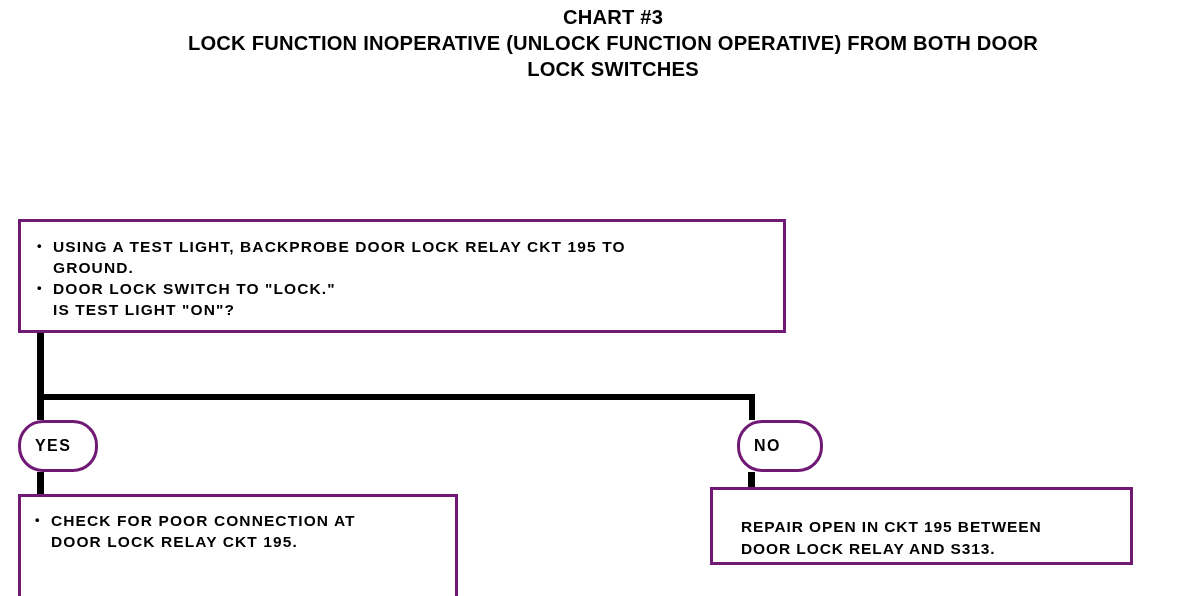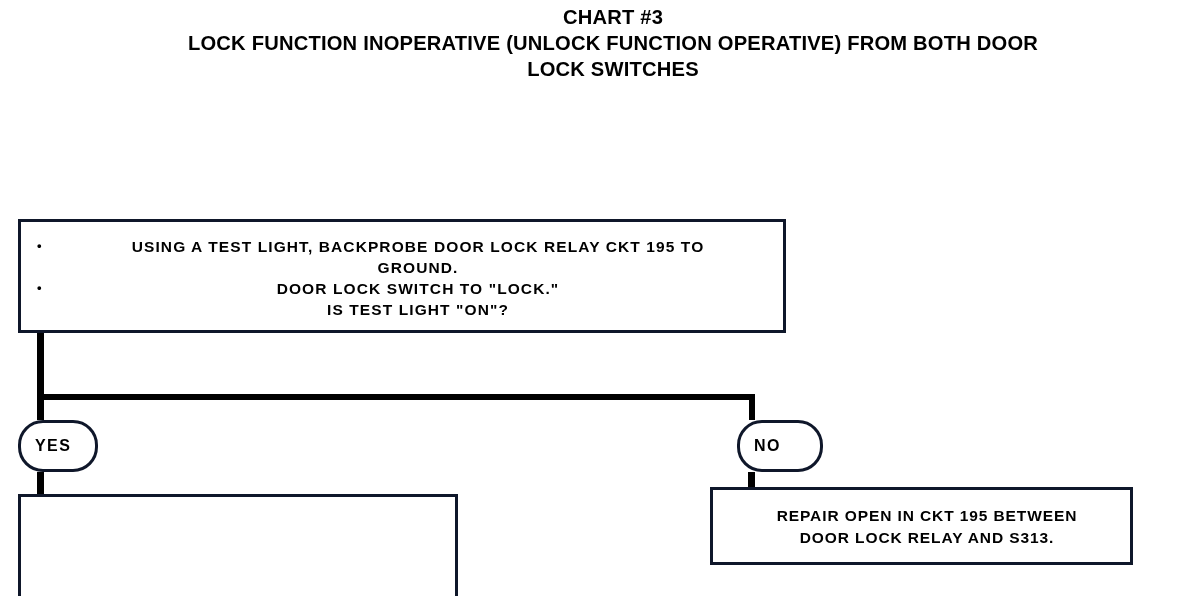--- a/index.html
+++ b/index.html
@@ -34,24 +34,23 @@
     transform-origin: center top;
   }
   .title-line.chart-no {
     font-size: 21px;
   }
 
   
   .fc-box {
     position: absolute;
     box-sizing: border-box;
-    border: 3px solid #0f172a;
+    border: 3px solid #701a75;
     background: #ffffff;
     z-index: 3;
-    text-align: center;
   }
 
   
   #decision-box {
     left: 18px;
     top: 219px;
     width: 768px;
     height: 114px;
   }
   .bullet-list {
@@ -135,21 +134,21 @@
     left: 0;
     top: -1px;
     font-size: 13px;
     letter-spacing: 0;
   }
   .result-item.slanted {
     font-style: italic;
     letter-spacing: 1.3px;
   }
   .plain-text {
-    margin: 0;
+    margin: 11px;
     padding: 15px 6px 0 17px;
     font-size: 15.5px;
     font-weight: bold;
     line-height: 22px;
     letter-spacing: 0.9px;
     white-space: pre-line;
   }
 
   
   .conn {
@@ -214,19 +213,21 @@
 
 <div class="fc-box branch-box" id="yes-box">
   <span class="branch-label">YES</span>
 </div>
 <div class="fc-box branch-box" id="no-box">
   <span class="branch-label">NO</span>
 </div>
 
 <div class="fc-box" id="yes-result-box">
   <ul class="result-list">
+    <li class="result-item">CHECK FOR POOR CONNECTION AT
+DOOR LOCK RELAY CKT 195.</li>
   </ul>
 </div>
 
 <div class="fc-box" id="no-result-box">
   <p class="plain-text">REPAIR OPEN IN CKT 195 BETWEEN
 DOOR LOCK RELAY AND S313.</p>
 </div>
 
 </body></html>

